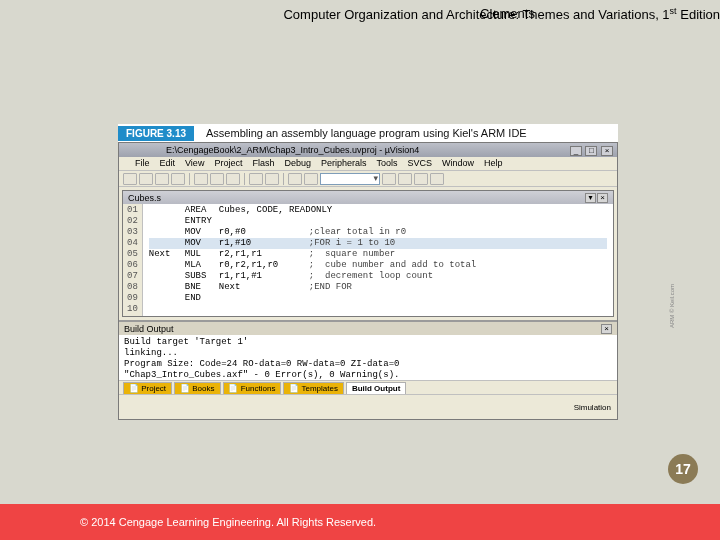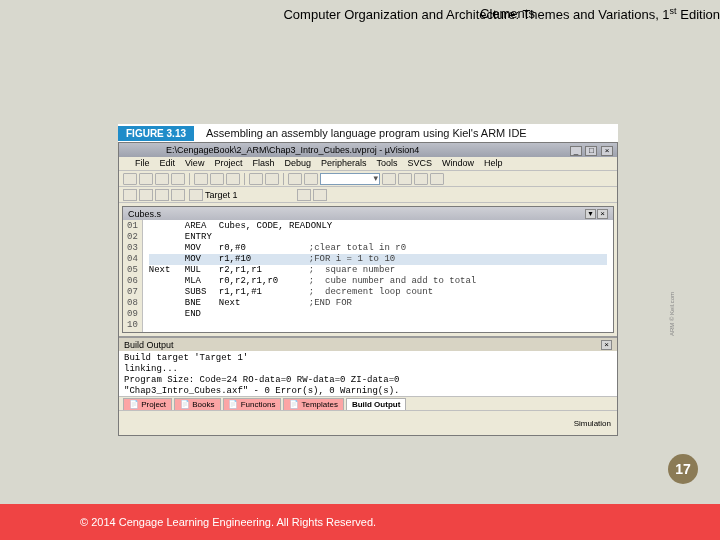--- a/index.html
+++ b/index.html
@@ -36,21 +36,21 @@
   .code-row.hilite { background:#d8e4f0; width:100%; }
   .c-label { display:inline-block; width:36px; }
   .c-op { display:inline-block; width:34px; }
   .c-args { display:inline-block; width:90px; }
   .c-comment { color:#444; }
   .build-panel { border-top:2px solid #9a9a9a; margin-top:2px; }
   .build-title { background:#d8d4c4; font-size:9px; padding:1px 5px; display:flex; justify-content:space-between; height:13px; align-items:center; }
   .build-title .bclose { width:11px; height:10px; background:#d6d6d6; border:1px solid #888; font-size:8px; text-align:center; line-height:8px; }
   .build-body { background:#fff; font-family:'Courier New',monospace; font-size:9px; line-height:11px; padding:2px 5px; height:45px; overflow:hidden; }
   .bottom-tabs { display:flex; background:#ece9d8; border-top:1px solid #c0c0c0; height:14px; align-items:center; padding:0 4px; gap:2px; }
-  .bottom-tabs .tab { font-size:8px; padding:1px 5px; background:#fca5a5; border:1px solid #b0b0b0; border-bottom:none; }
+  .bottom-tabs .tab { font-size:8px; padding:1px 5px; background:#eab308; border:1px solid #b0b0b0; border-bottom:none; }
   .bottom-tabs .tab.active { background:#fff; font-weight:bold; }
   .statusbar { display:flex; justify-content:flex-end; background:#ece9d8; border-top:1px solid #c0c0c0; height:13px; padding:12px 6px; font-size:8px; align-items:center; gap:14px; }
   .page-badge { position:absolute; right:22px; bottom:56px; width:30px; height:30px; border-radius:50%; background:#8b7b56; color:#fff; font-size:14px; font-weight:bold; display:flex; align-items:center; justify-content:center; }
   .copyright-bar { position:absolute; bottom:0; left:0; width:100%; height:36px; background:#ef4444; color:#fff; font-size:11px; display:flex; align-items:center; padding-left:80px; }
   .ide-credit { position:absolute; right:0; top:50%; transform:rotate(-90deg) translateY(55px); transform-origin:right center; font-size:6px; color:#888; white-space:nowrap; }
 </style>
 </head>
 <body>
 
 <div class="slide-header">
@@ -103,31 +103,20 @@
       <span class="sep"></span>
       <span class="tbtn"></span>
       <span class="tbtn"></span>
       <span class="combo"></span>
       <span class="tbtn"></span>
       <span class="tbtn"></span>
       <span class="tbtn"></span>
       <span class="tbtn"></span>
     </div>
 
-    <div class="secondbar">
-      <span class="tbtn"></span>
-      <span class="tbtn"></span>
-      <span class="tbtn"></span>
-      <span class="tbtn"></span>
-      <span class="sep"></span>
-      <span class="tbtn"></span>
-      <span class="combo" style="min-width:90px;">Target 1</span>
-      <span class="tbtn"></span>
-      <span class="tbtn"></span>
-    </div>
 
     <div class="inner-doc">
       <div class="inner-doc-title">
         <span>Cubes.s</span>
         <span class="inner-close">
           <span>▾</span>
           <span>×</span>
         </span>
       </div>
       <div class="code-area">

